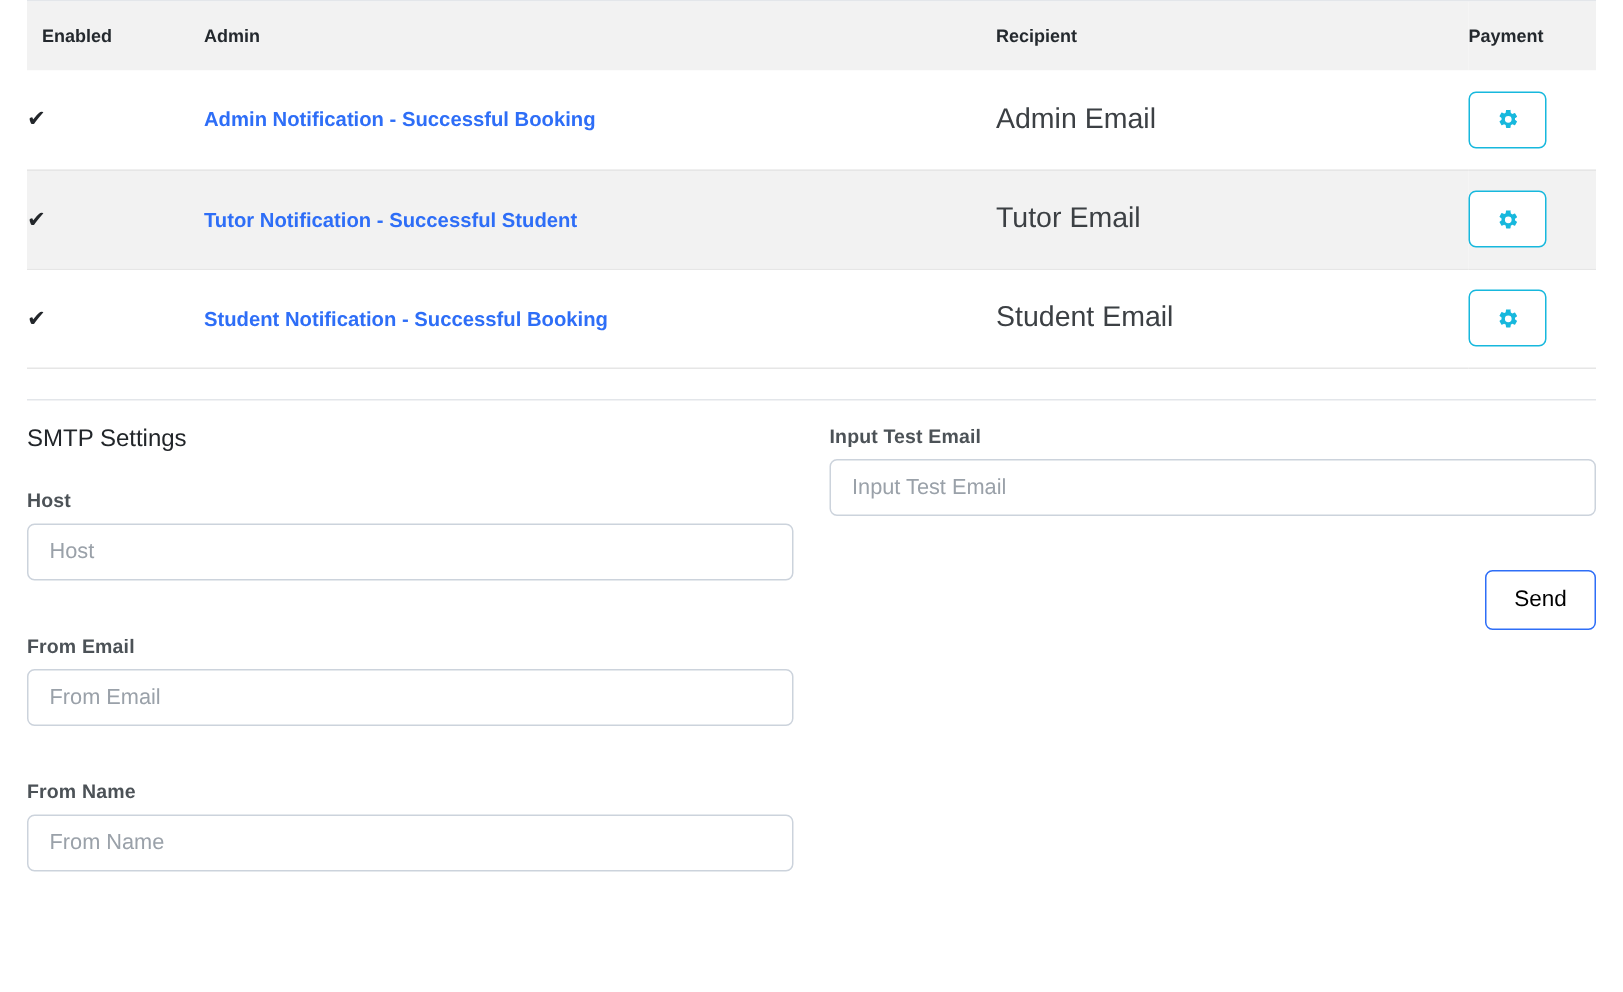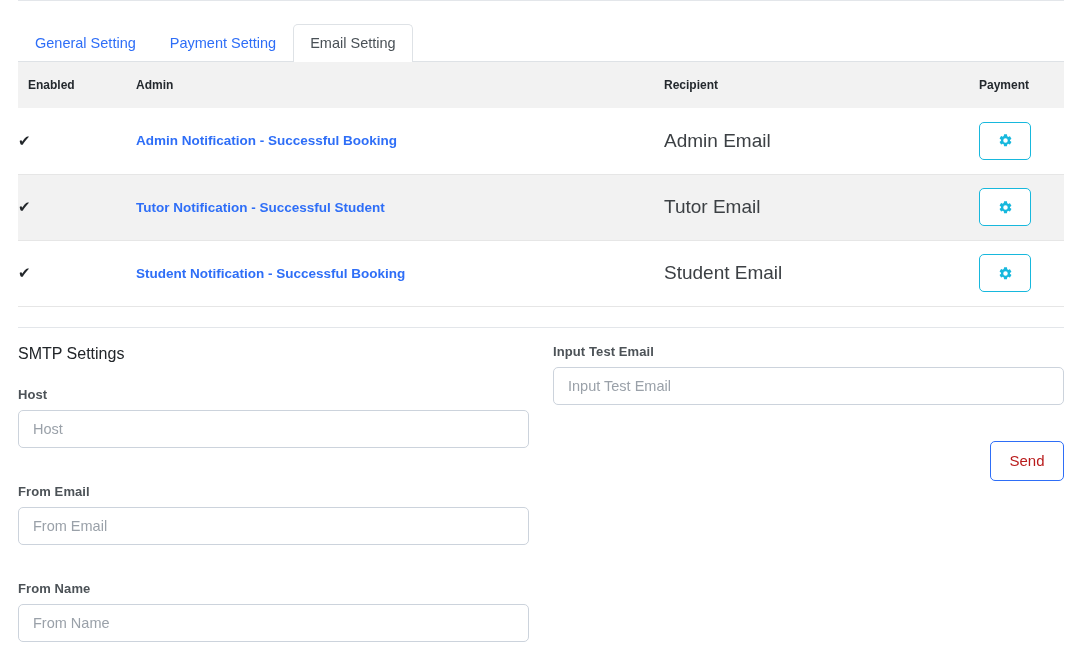--- a/index.html
+++ b/index.html
@@ -182,38 +182,33 @@
     justify-content: flex-end;
     margin-top: 18px;
   }
   .send-btn {
     min-width: 74px;
     height: 40px;
     padding: 0 18px;
     border: 1px solid #2e6ef7;
     border-radius: 5px;
     background: #ffffff;
-    color: #b91c1c;
+    color: #000000;
     font-size: 15px;
     font-family: "Liberation Sans", sans-serif;
     cursor: pointer;
   }
 </style>
 </head>
 <body>
 
 <div class="page">
 
   <div class="title-divider"></div>
 
-  <div class="tabs">
-    <div class="tab">General Setting</div>
-    <div class="tab">Payment Setting</div>
-    <div class="tab active">Email Setting</div>
-  </div>
 
   <table class="email-table">
     <thead>
       <tr>
         <th class="col-enabled">Enabled</th>
         <th class="col-email">Admin</th>
         <th class="col-recip">Recipient</th>
         <th class="col-action">Payment</th>
       </tr>
     </thead>

